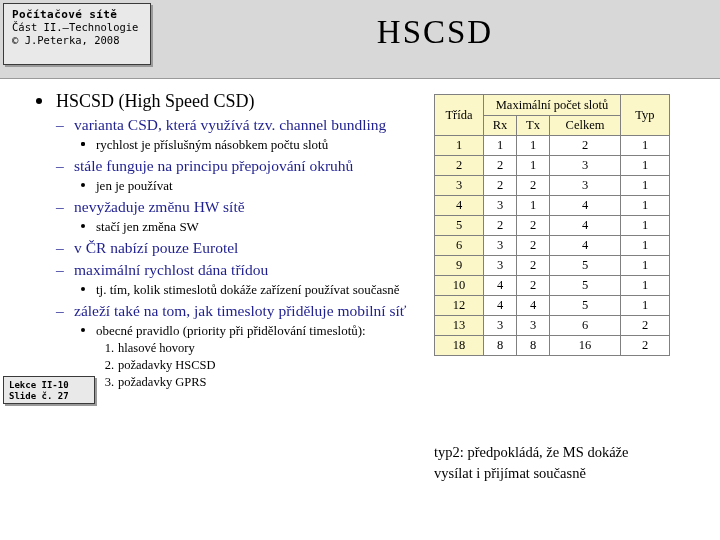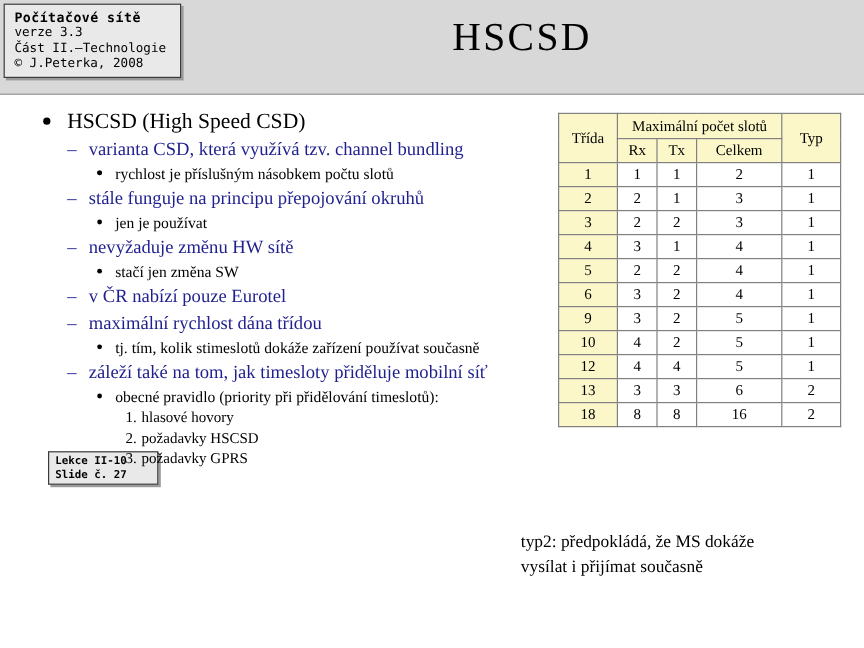--- a/index.html
+++ b/index.html
@@ -70,21 +70,20 @@
     background: #e9e9e9;
     border: 1px solid #3a3a3a;
     box-shadow: 2px 2px 0 #9a9a9a;
     box-sizing: border-box;
     padding: 3px 0 0 5px;
     font-family: "DejaVu Sans Mono", monospace;
     font-size: 9px;
     line-height: 11px;
     font-weight: bold;
     color: #000000;
-    margin-left: 37px;
   }
 
   
   .content {
     position: absolute;
     left: 18px; top: 90px;
     width: 408px;
   }
   .lv1 {
     position: relative;
@@ -149,21 +148,20 @@
   
   .tbl-wrap {
     position: absolute;
     left: 434px; top: 94px;
   }
   table.sl {
     border-collapse: collapse;
     font-family: "Liberation Serif", serif;
     font-size: 12.5px;
     color: #000000;
-    margin-left: 31px;
   }
   table.sl td, table.sl th {
     border: 1px solid #808080;
     text-align: center;
     vertical-align: middle;
     padding: 1px 2px;
     font-weight: normal;
   }
   .hdr {
     background: #fbf7c8;
@@ -201,21 +199,20 @@
 </style>
 </head>
 <body>
 
 <div class="slide">
 
   <div class="header-band"></div>
 
   <div class="course-box">
     <div class="c-title">Počítačové sítě</div>
-    <div>verze 3.3</div>
     <div>Část II.–Technologie</div>
     <div>© J.Peterka, 2008</div>
   </div>
 
   <div class="slide-title">HSCSD</div>
 
   <div class="footer-box">
     <div>Lekce II-10</div>
     <div>Slide č. 27</div>
   </div>

